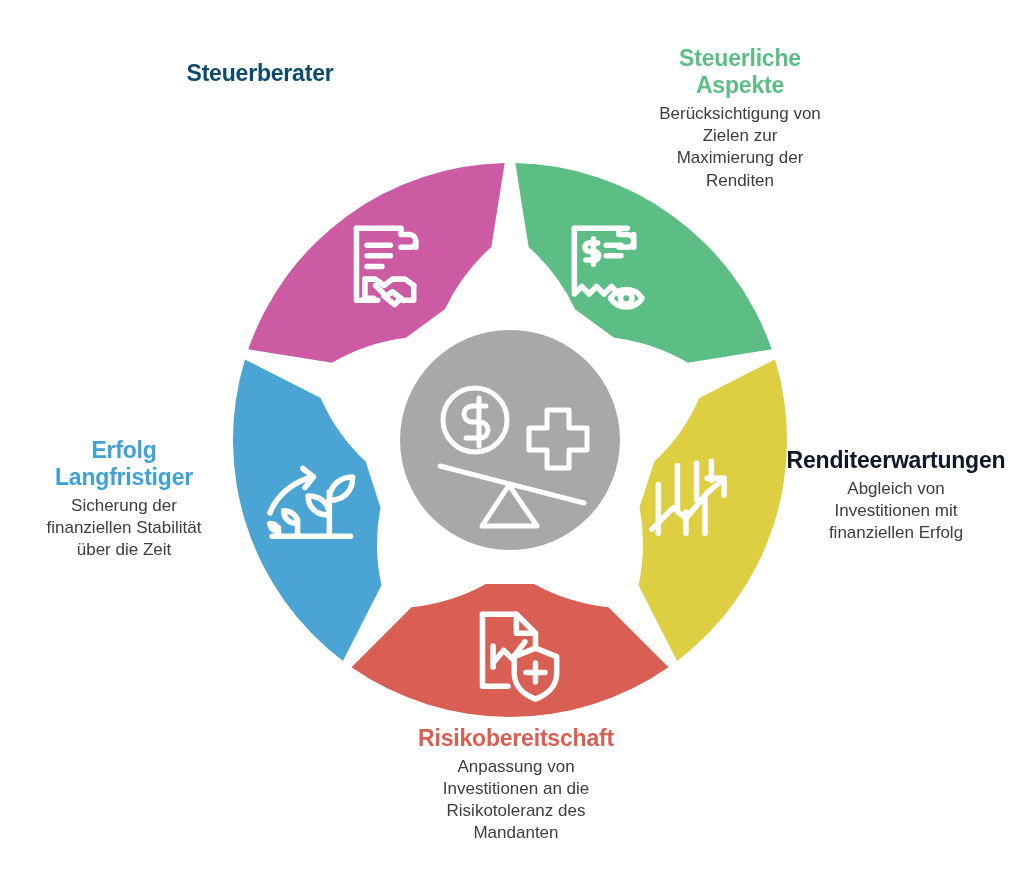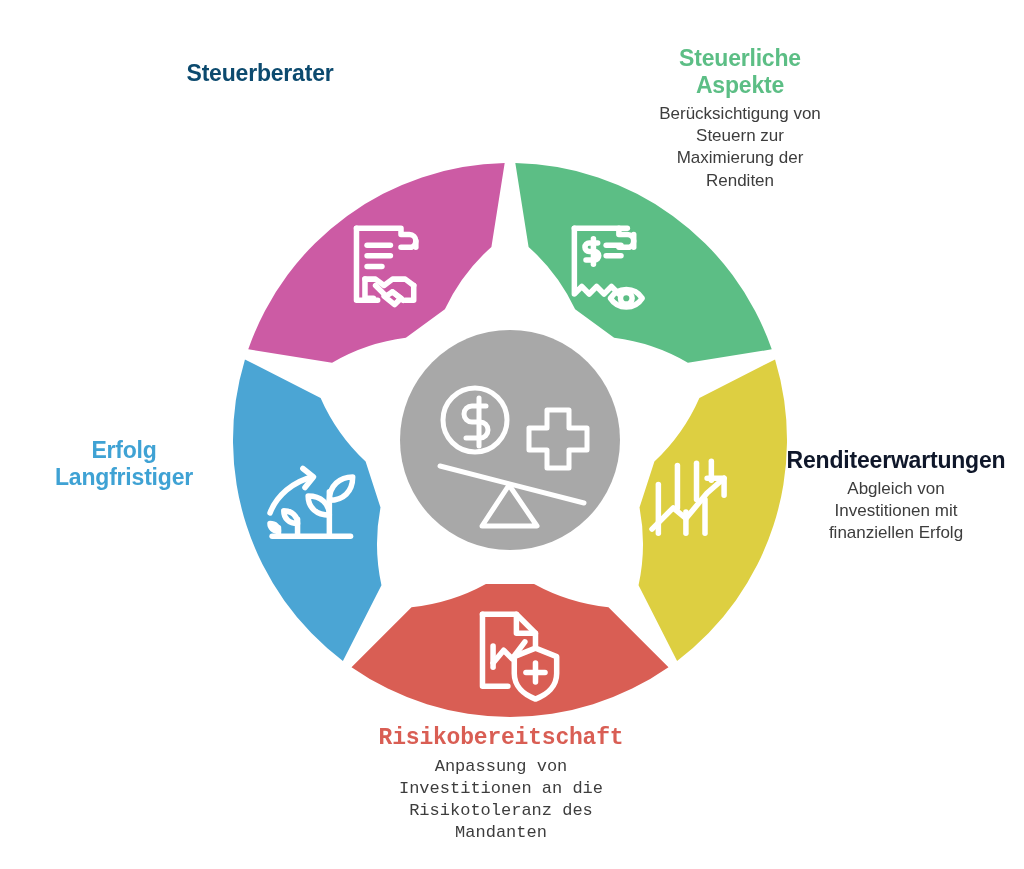--- a/index.html
+++ b/index.html
@@ -70,24 +70,23 @@
     left: 2px;
     top: 437px;
     width: 244px;
   }
   #callout-rendite {
     left: 772px;
     top: 447px;
     width: 248px;
   }
   #callout-risiko {
-    left: 378px;
+    left: 393px;
     top: 725px;
     width: 246px;
-    font-family: Liberation Mono, monospace;
   }
 
   .t-pink   { color: #0c4a6e; }
   .t-green  { color: #5cbe85; }
   .t-blue   { color: #3fa2d4; }
   .t-yellow { color: #0f172a; }
   .t-red    { color: #d95e54; }
 </style>
 </head>
 <body>
@@ -222,31 +221,36 @@
     <div class="c-title t-pink">Steuerberater</div>
   </div>
 
   <div class="callout" id="callout-steuerliche">
     <div class="c-title t-green">
       <div>Steuerliche</div>
       <div>Aspekte</div>
     </div>
     <div class="c-desc">
       <div>Berücksichtigung von</div>
-      <div>Steuern zur</div>
+      <div>Zielen zur</div>
       <div>Maximierung der</div>
       <div>Renditen</div>
     </div>
   </div>
 
   <div class="callout" id="callout-langfristiger">
     <div class="c-title t-blue">
       <div>Erfolg</div>
       <div>Langfristiger</div>
     </div>
+    <div class="c-desc">
+      <div>Sicherung der</div>
+      <div>finanziellen Stabilität</div>
+      <div>über die Zeit</div>
+    </div>
   </div>
 
   <div class="callout" id="callout-rendite">
     <div class="c-title t-yellow">Renditeerwartungen</div>
     <div class="c-desc">
       <div>Abgleich von</div>
       <div>Investitionen mit</div>
       <div>finanziellen Erfolg</div>
     </div>
   </div>

